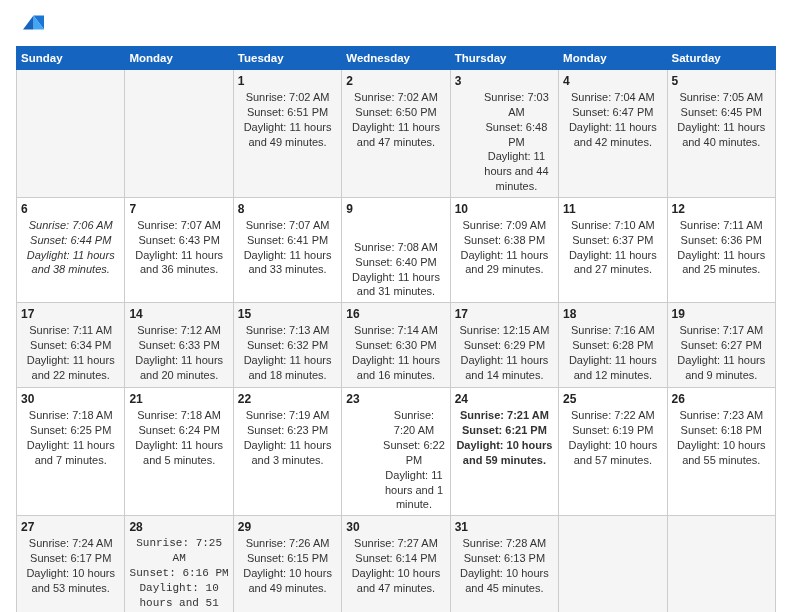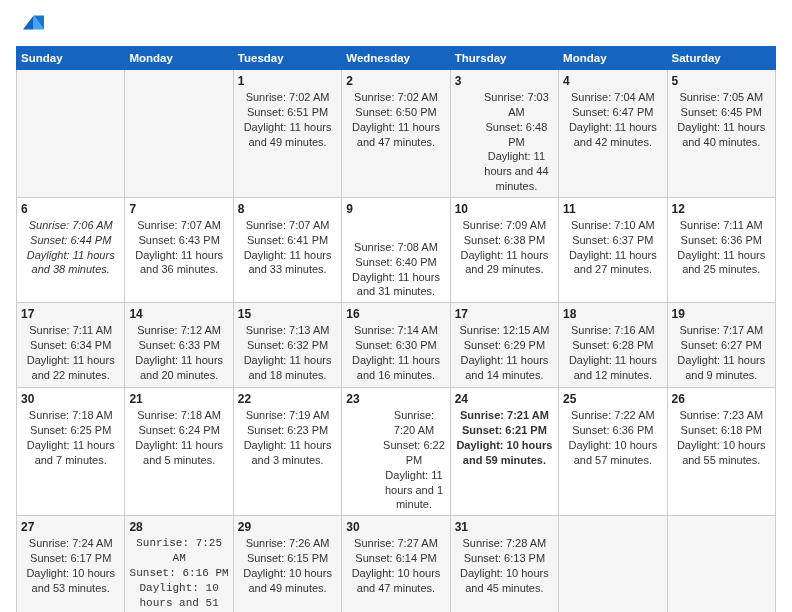--- a/index.html
+++ b/index.html
@@ -293,21 +293,21 @@
           </td>
           <td>
             <span class="day-number">24</span>
             <div class="cell-text" style="white-space: pre-line; font-weight: bold;">Sunrise: 7:21 AM
 Sunset: 6:21 PM
 Daylight: 10 hours and 59 minutes.</div>
           </td>
           <td>
             <span class="day-number">25</span>
             <div class="cell-text" style="white-space: pre-line;">Sunrise: 7:22 AM
-Sunset: 6:36 PM
+Sunset: 6:19 PM
 Daylight: 10 hours and 57 minutes.</div>
           </td>
           <td>
             <span class="day-number">26</span>
             <div class="cell-text" style="white-space: pre-line;">Sunrise: 7:23 AM
 Sunset: 6:18 PM
 Daylight: 10 hours and 55 minutes.</div>
           </td>
         </tr>
         <tr>

